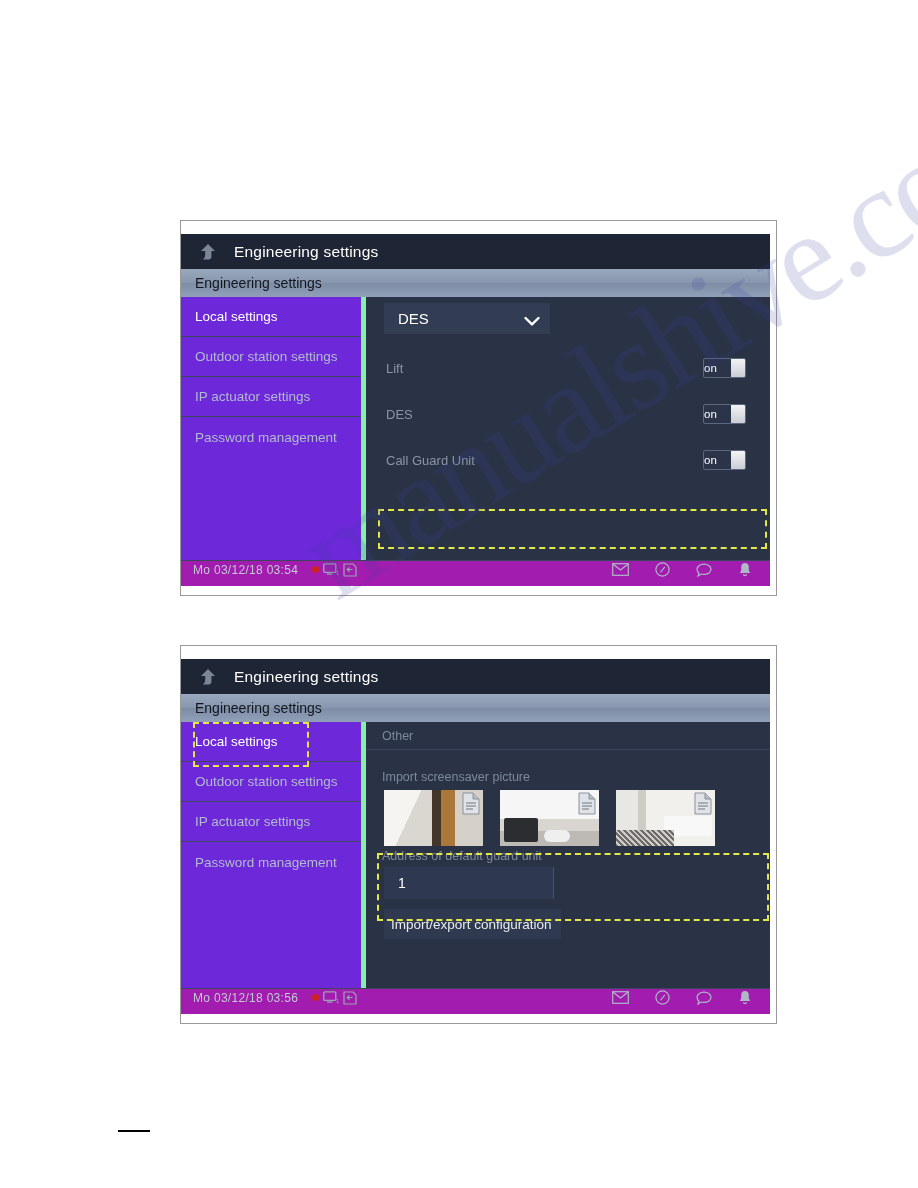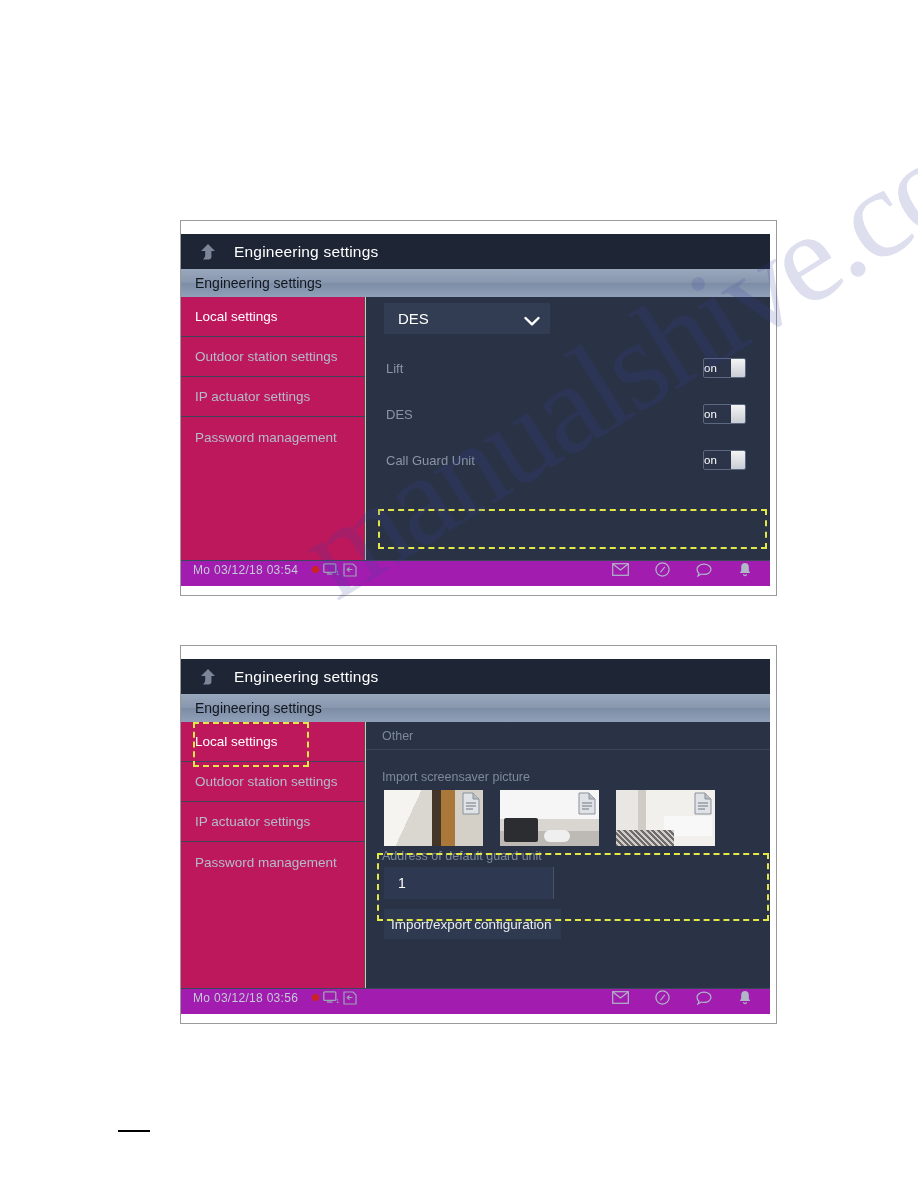--- a/index.html
+++ b/index.html
@@ -101,22 +101,22 @@
   }
 
   
   .body-split {
     display: flex;
     height: calc(100% - 35px - 28px - 26px);
   }
   .sidebar {
     width: 185px;
     flex: 0 0 185px;
-    background: #be185d;
-    border-right: 1px solid #86efac;
+    background: #6d28d9;
+    border-right: 5px solid #86efac;
     box-sizing: border-box;
     position: relative;
   }
   .side-item {
     height: 40px;
     display: flex;
     align-items: center;
     padding-left: 14px;
     box-sizing: border-box;
     font-size: 13.5px;

